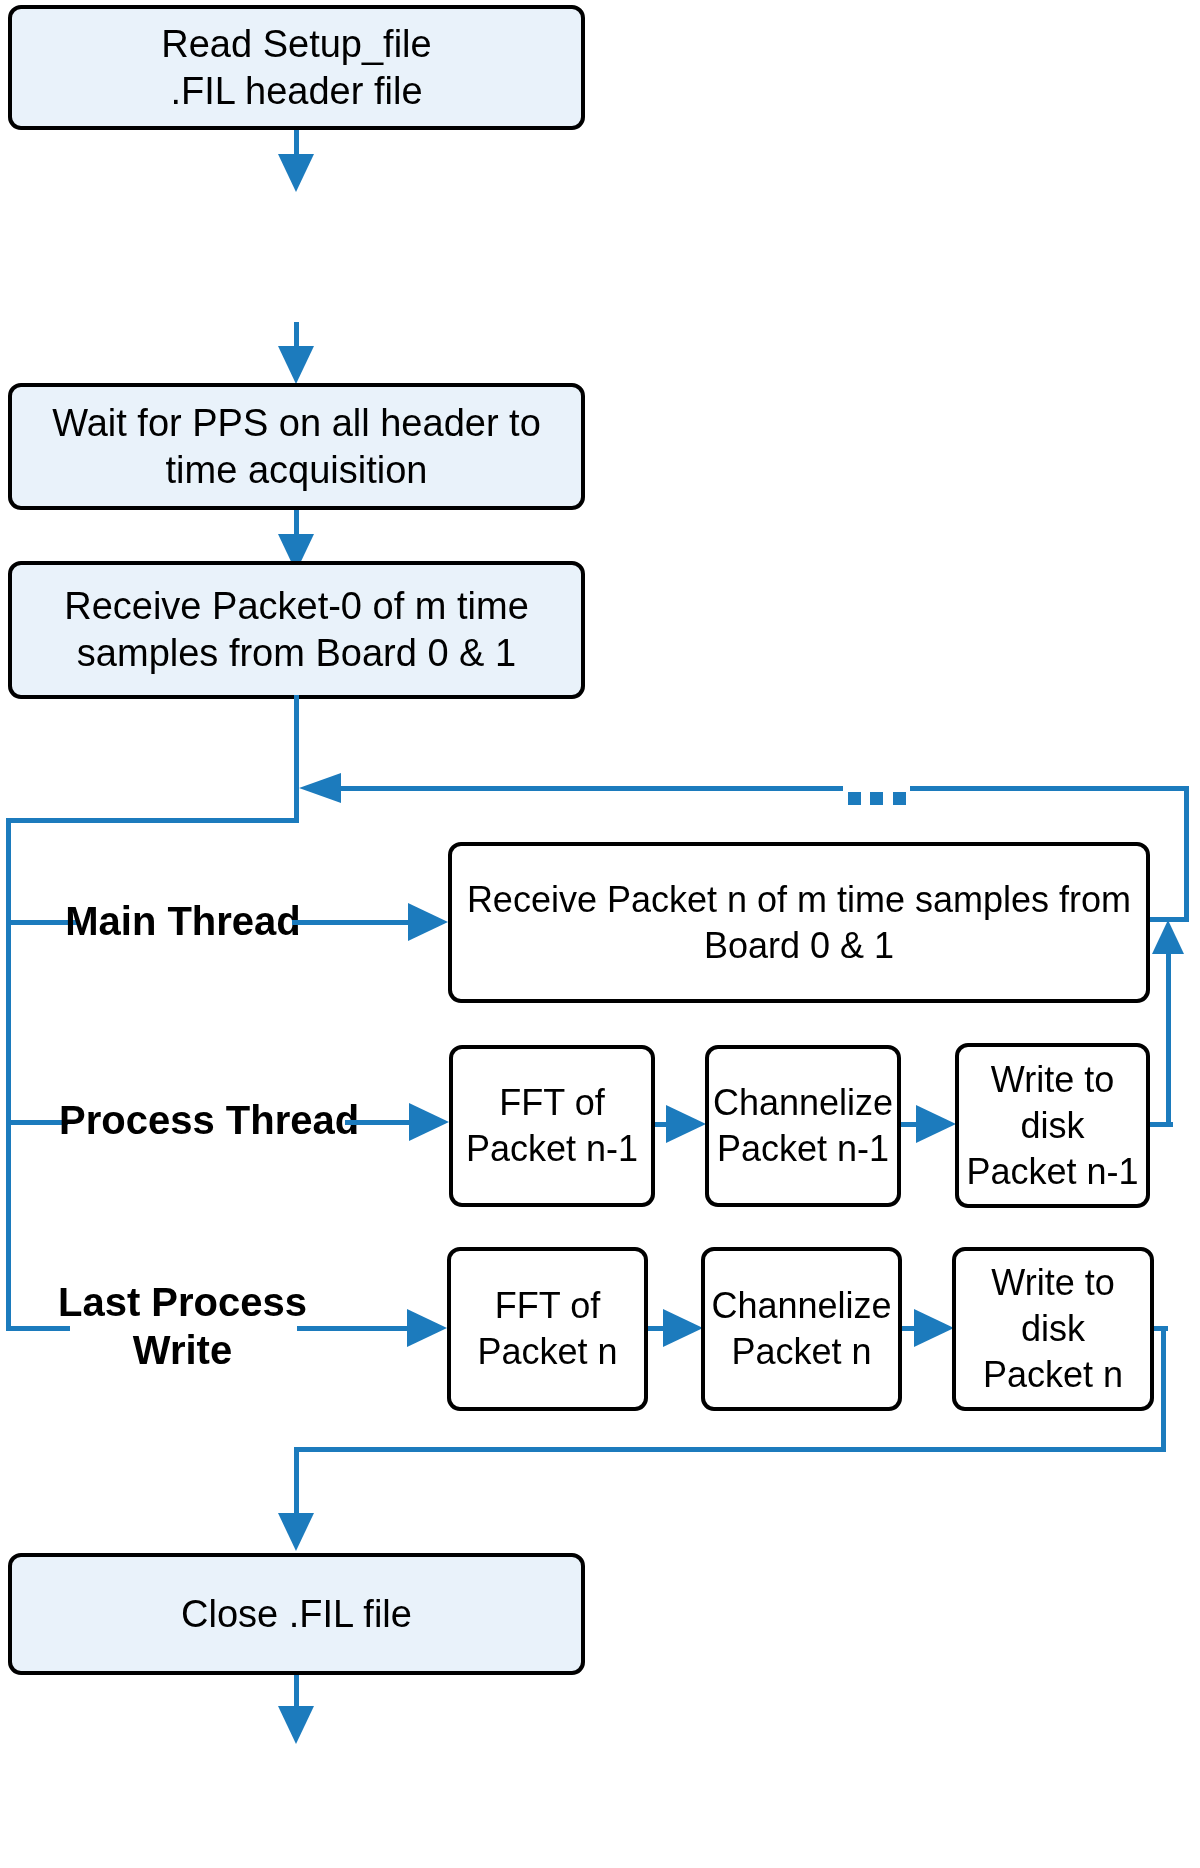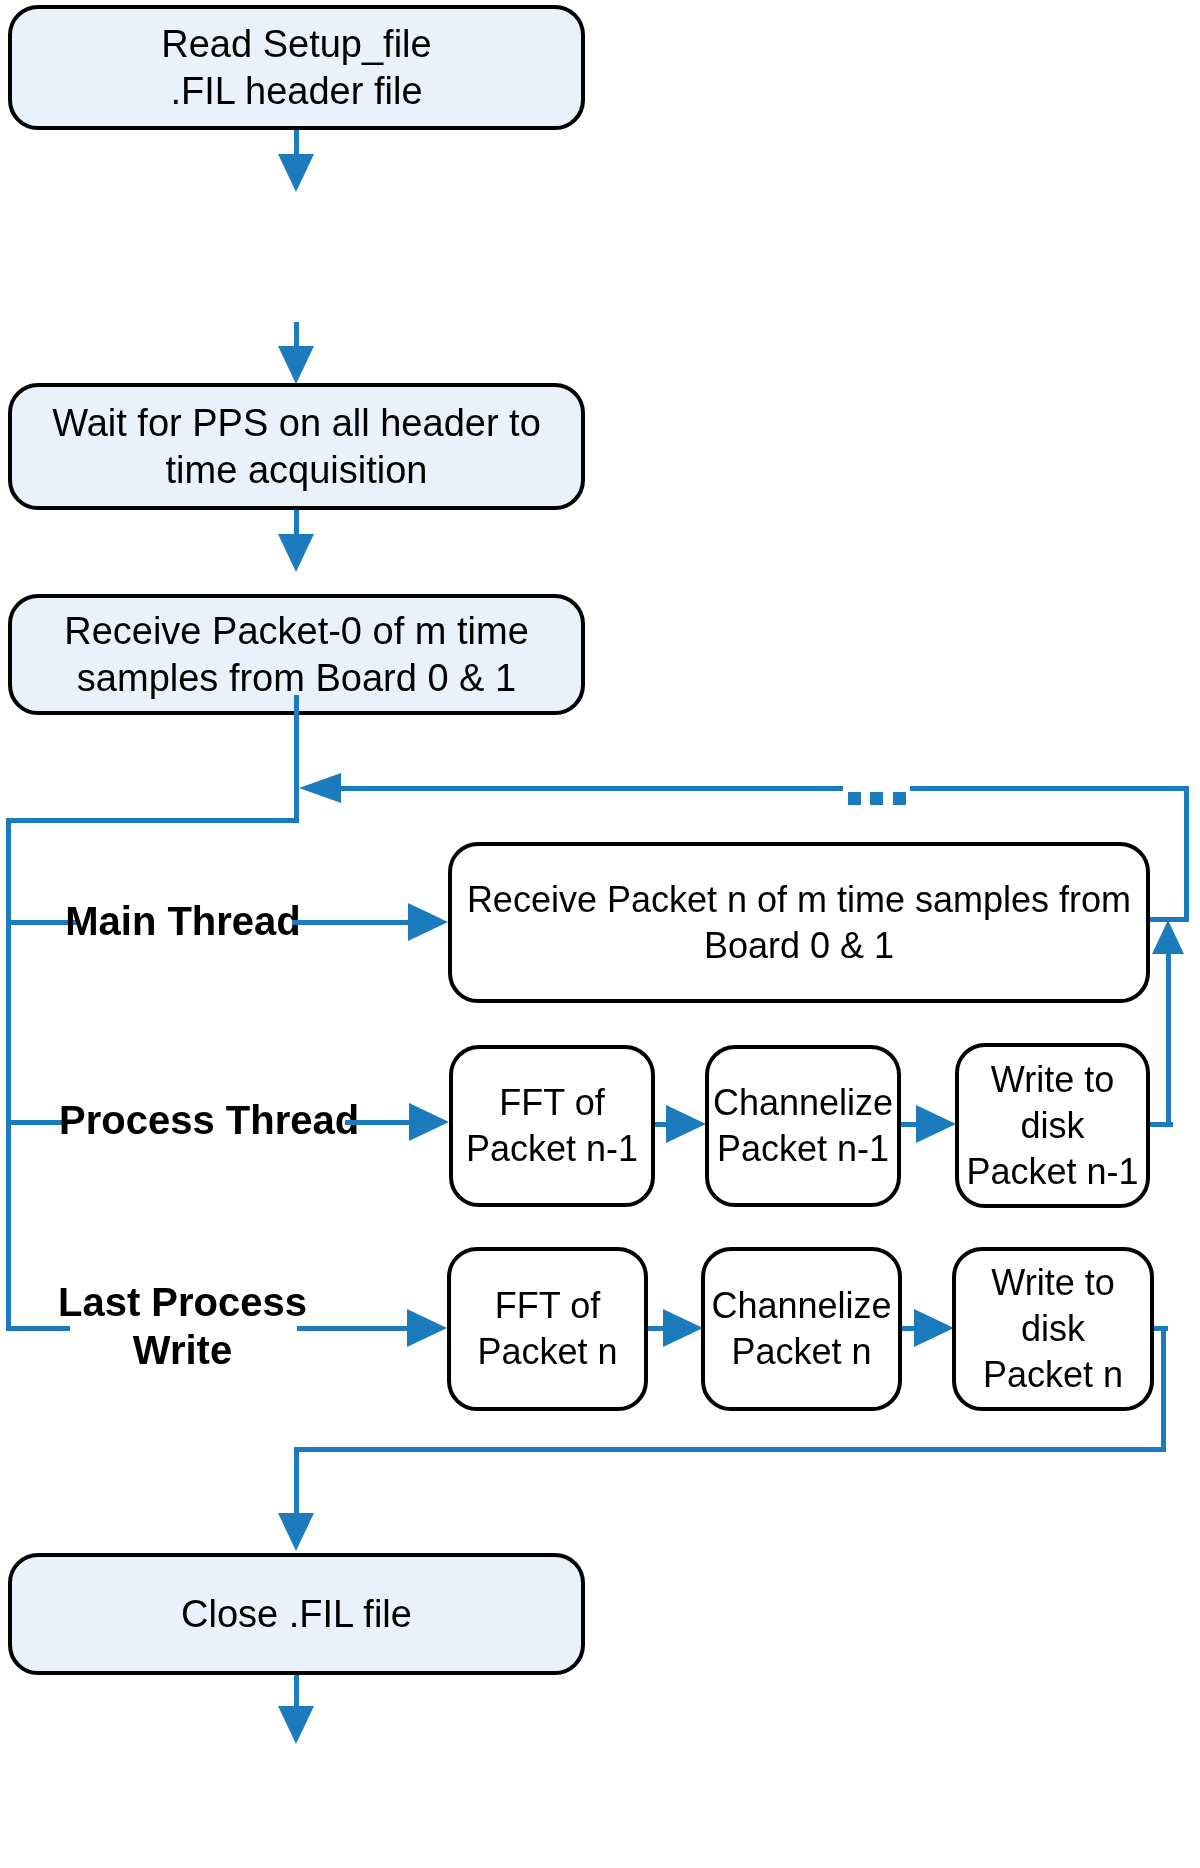--- a/index.html
+++ b/index.html
@@ -3,21 +3,21 @@
 <meta charset="utf-8">
 <style>
   html,body{margin:0;padding:0;background:#ffffff;}
   #canvas{
     position:relative;width:1200px;height:1868px;background:#ffffff;
     font-family:"Liberation Sans", sans-serif;color:var(--text,#000);
     overflow:hidden;
   }
   .node{
     position:absolute;box-sizing:border-box;border:4px solid var(--node-border,#000);
-    border-radius:30px;display:flex;flex-direction:column;align-items:center;
+    border-radius:13px;display:flex;flex-direction:column;align-items:center;
     justify-content:center;text-align:center;font-size:38px;line-height:47px;
   }
   .node.blue{background:var(--node-fill,#e9f2fa);}
   .node.white{background:var(--white-fill,#fff);font-size:36px;line-height:46px;}
   .node span{display:block;white-space:nowrap;}
   .hl{position:absolute;height:5px;background:var(--accent,#1c7bbd);}
   .vl{position:absolute;width:5px;background:var(--accent,#1c7bbd);}
   .ah{position:absolute;width:0;height:0;}
   .ah.down{border-left:18px solid transparent;border-right:18px solid transparent;border-top:38px solid var(--accent,#1c7bbd);}
   .ah.right{border-top:19px solid transparent;border-bottom:19px solid transparent;border-left:40px solid var(--accent,#1c7bbd);}
@@ -47,21 +47,21 @@
   <div class="ah down" style="left:278px;top:346px;"></div>
 
   <div class="node blue" style="left:8px;top:383px;width:577px;height:127px;">
     <span>Wait for PPS on all header to</span>
     <span>time acquisition</span>
   </div>
 
   <div class="vl" style="left:294px;top:510px;height:28px;"></div>
   <div class="ah down" style="left:278px;top:534px;"></div>
 
-  <div class="node blue" style="left:8px;top:594px;width:577px;height:121px;">
+  <div class="node blue" style="left:8px;top:561px;width:577px;height:138px;">
     <span>Receive Packet-0 of m time</span>
     <span>samples from Board 0 &amp; 1</span>
   </div>
 
   <div class="vl" style="left:294px;top:695px;height:128px;"></div>
   <div class="ah left" style="left:299px;top:773px;"></div>
   <div class="hl" style="left:340px;top:786px;width:503px;"></div>
   <div aria-label="...">
     <div class="dot" style="left:848px;top:792px;"></div>
     <div class="dot" style="left:870px;top:792px;"></div>

